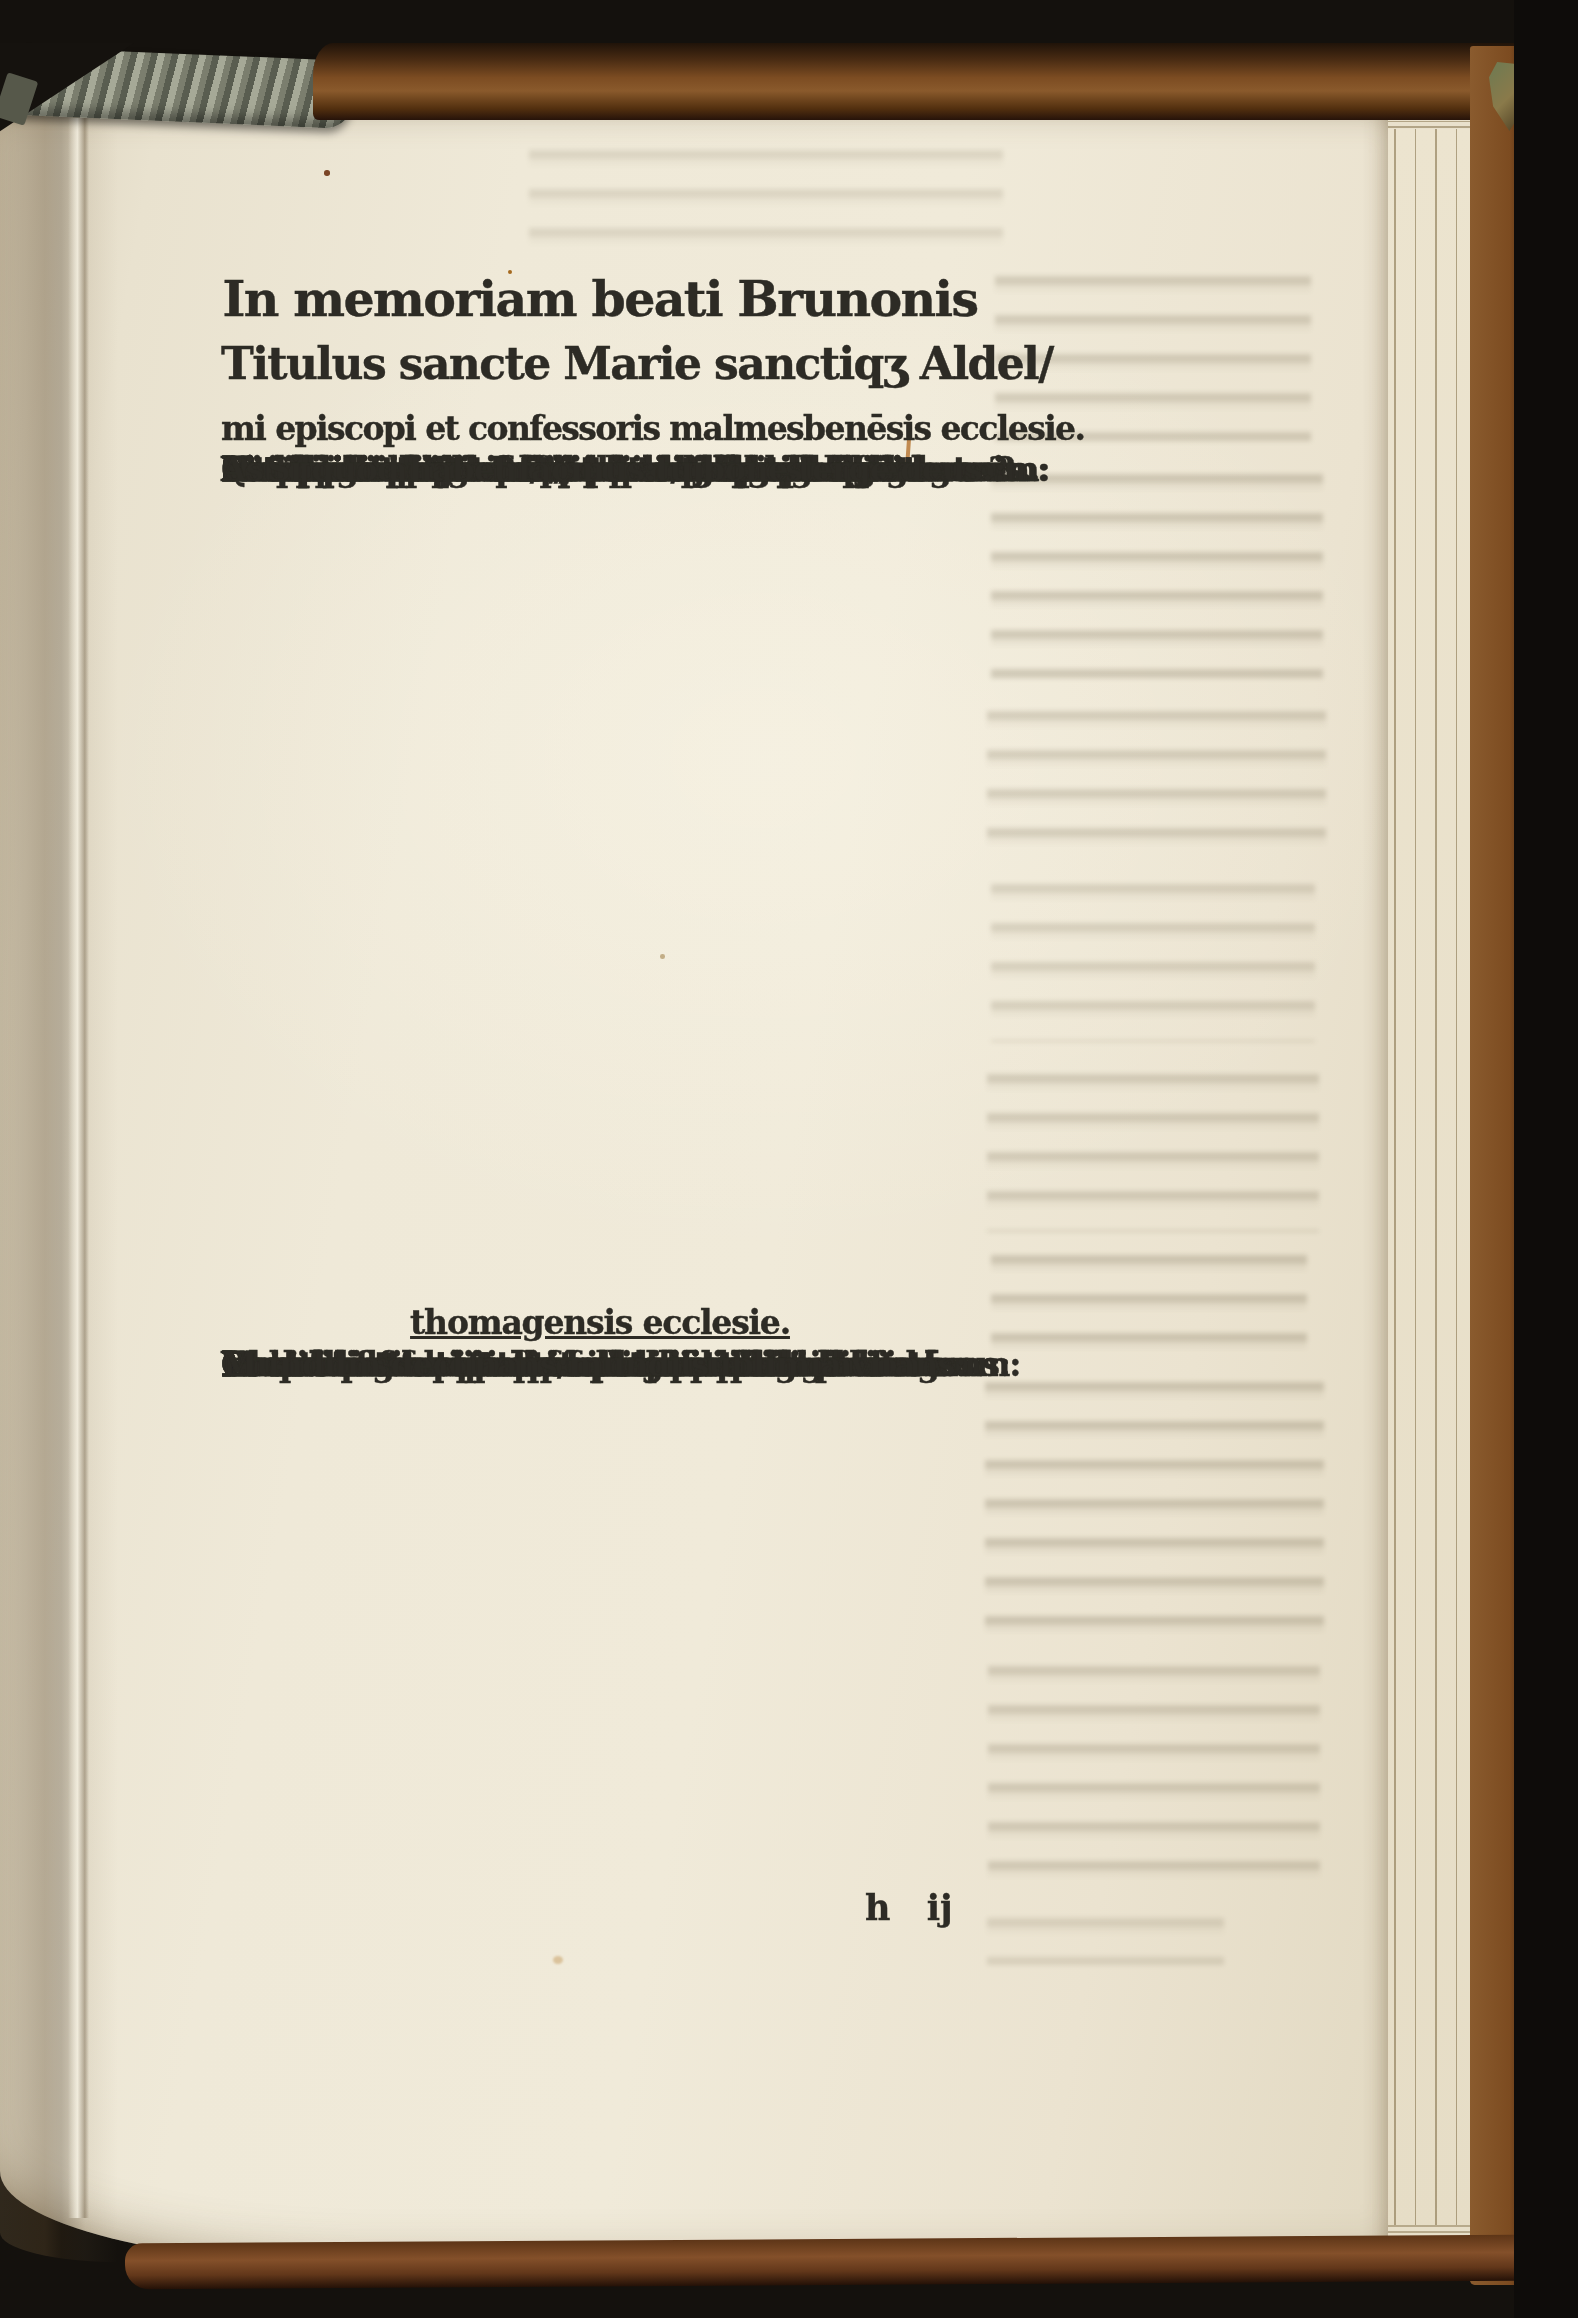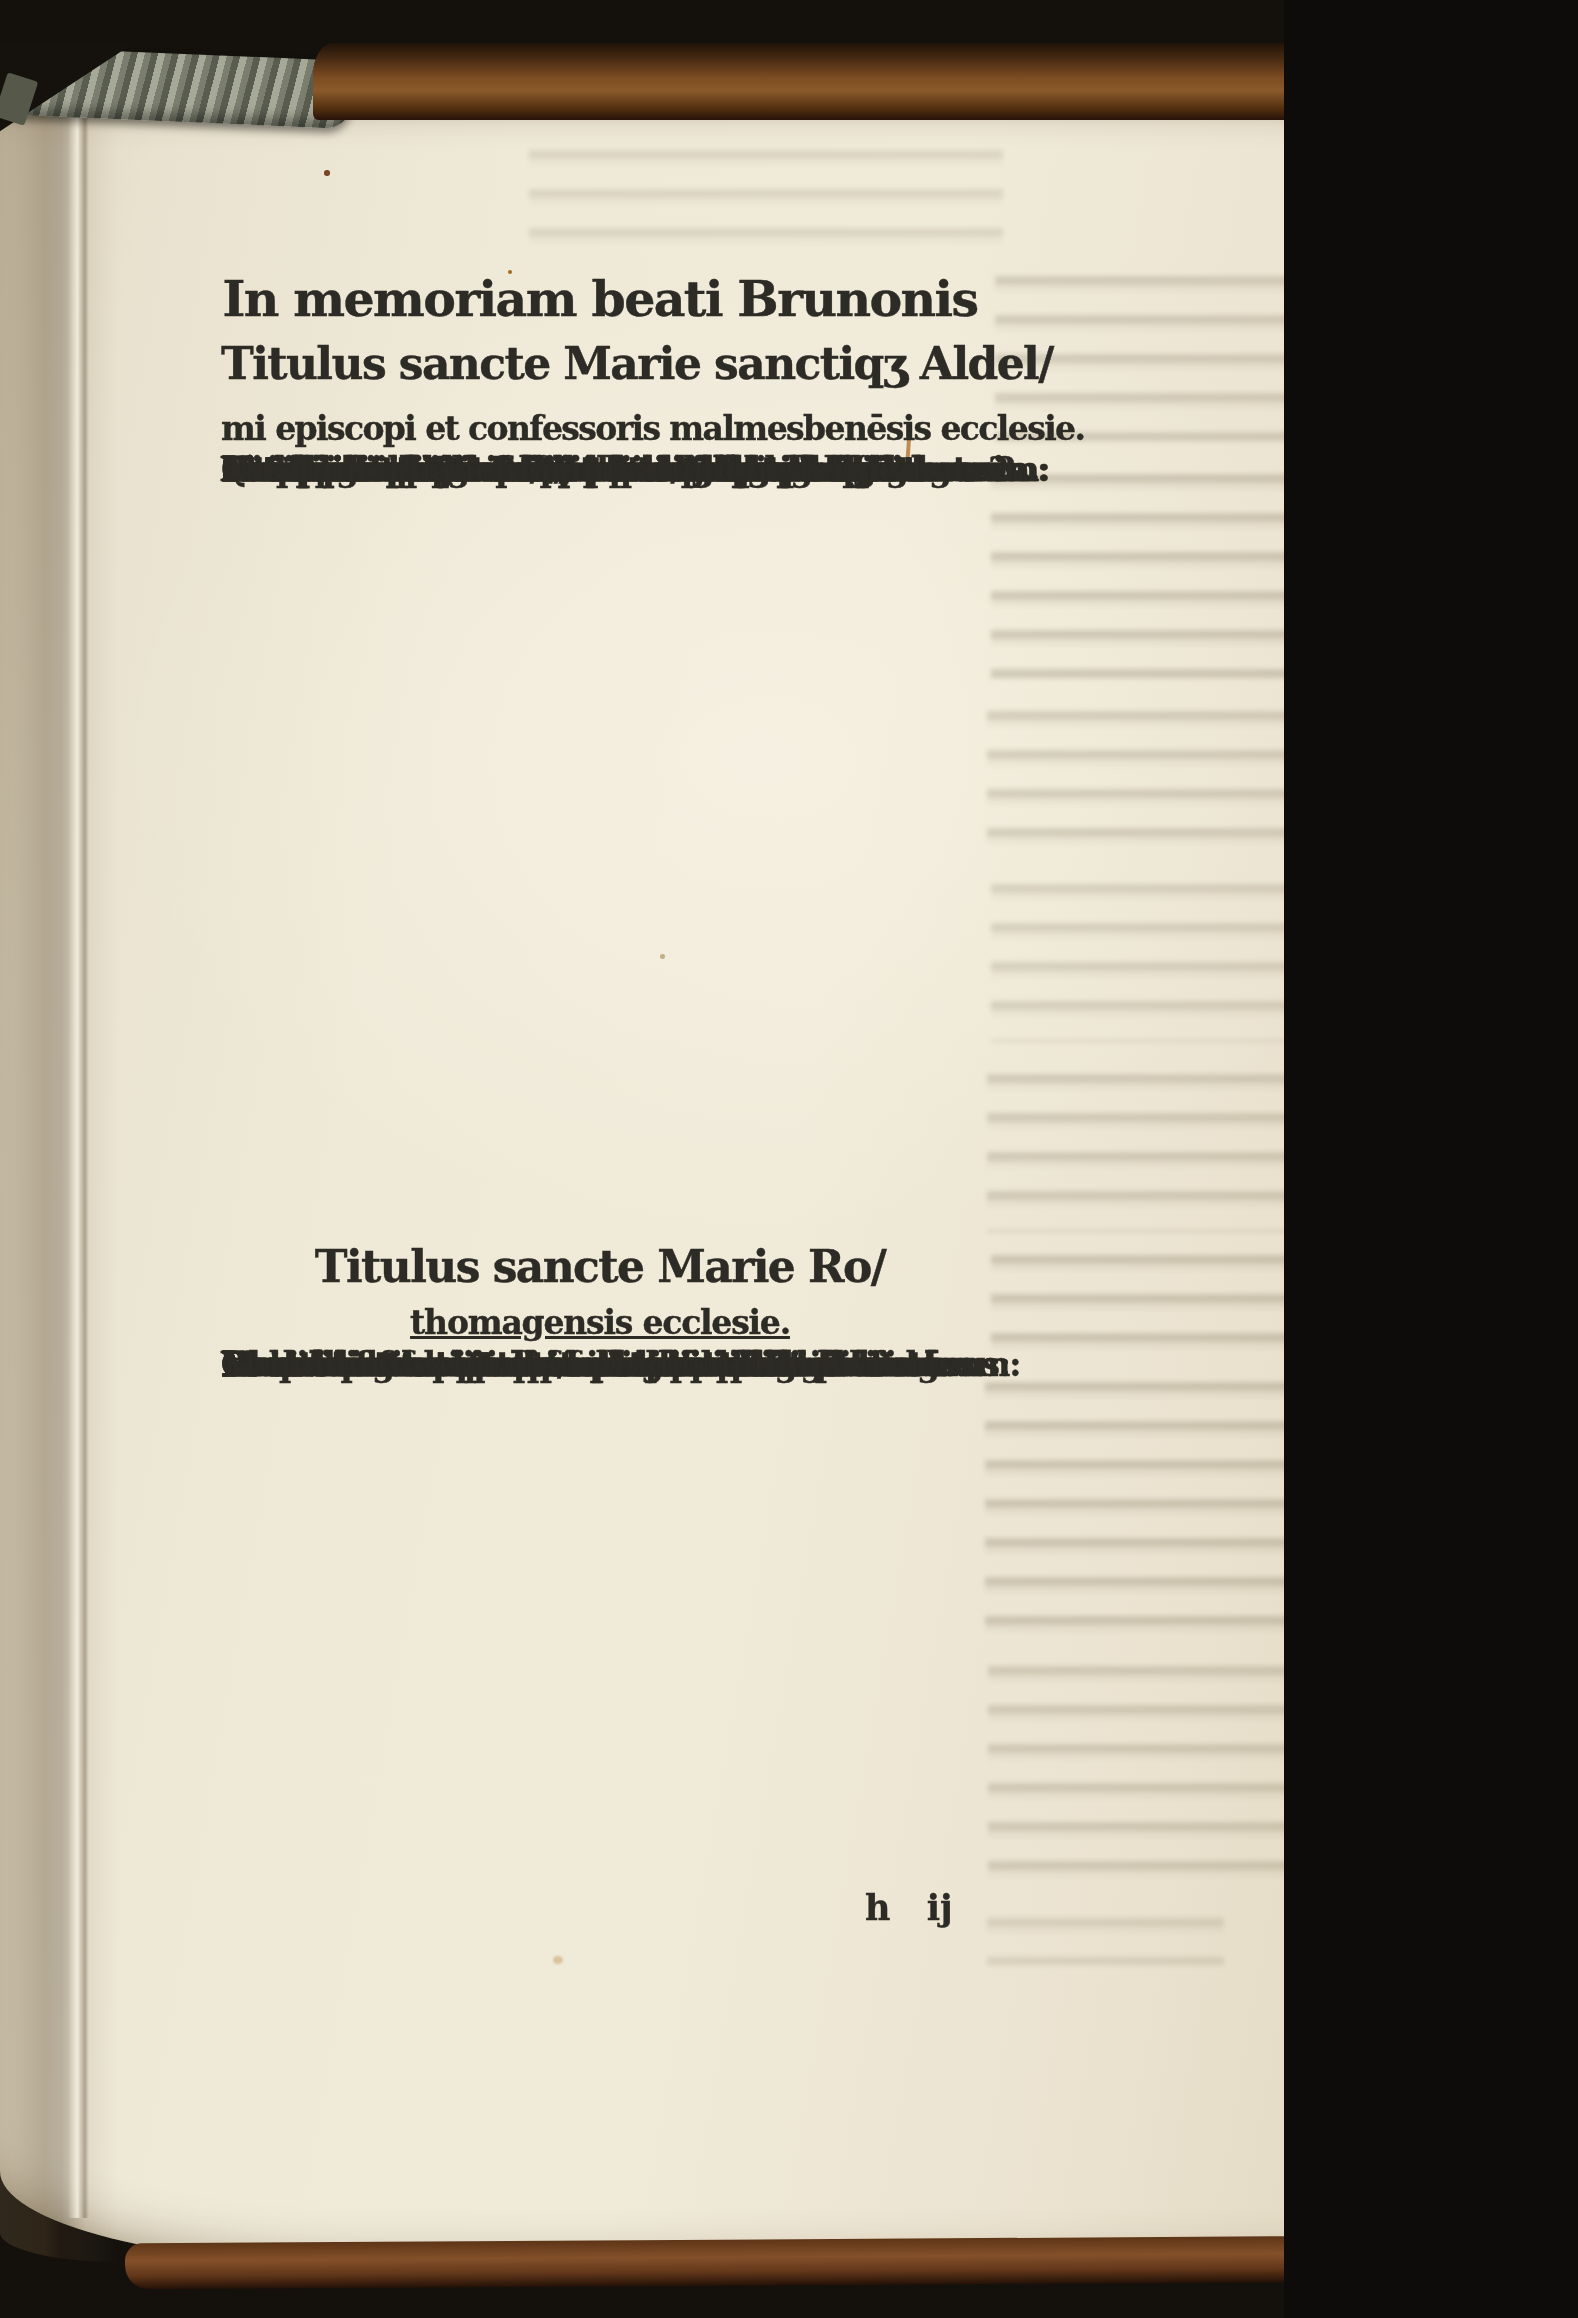--- a/index.html
+++ b/index.html
@@ -1,16 +1,16 @@
 <!DOCTYPE html>
 <html style="font-size:12.6px"><head>
 <meta charset="utf-8">
 <style>
   html,body{margin:0;padding:0;background:#0e0c0a;}
-  #stage{position:relative;width:1284px;height:2319px;background:#14110d;overflow:hidden;
+  #stage{position:relative;width:1514px;height:2319px;background:#14110d;overflow:hidden;
          font-family:"DejaVu Serif", serif;}
   #stage *{position:absolute;box-sizing:border-box;}
 
   
   .page-main{left:0;top:112px;width:1388px;height:2154px;
     background:
       radial-gradient(947px 711px at 55% 30%, rgba(255,252,240,.35), rgba(255,252,240,0) 70%),
       linear-gradient(100deg,#ddd4bf 0%,#e9e2cf 9%,#efe9d8 30%,#f0ead9 55%,#ebe3d0 80%,#e2d9c2 100%);
     border-radius:2.4px 6.3px 4.7px 379px / 2.4px 6.3px 4.7px 95px;
     box-shadow: inset -12.6px 0 20.5px -9.5px rgba(100,78,45,.35),
@@ -144,21 +144,20 @@
       <span class="ln">Est tamen hoc solum cunctis prestantius vnum:</span>
       <span class="ln">Si quā sit magnum/iuuat hoc addiscere lucrum:</span>
       <span class="ln">Sat dicam breuiter:paucisqʒ docebo patenter.</span>
       <span class="ln">Suscepit christum solamen dulce laborum.</span>
       <span class="ln">Quid pdest igitur:quod nos sibi versificamur?</span>
       <span class="ln">Sed puto peccaminis:si dico deus miserere.</span>
       <span class="ln">Ast quoniam nemo peccaminis est sine neuo:</span>
       <span class="ln indent">Si quod habet facinus:tu bone terge deus.</span>
     </div>
 
-  <div class="ink h-sub2a">Titulus sancte Marie Ro/</div>
   <div class="ink h-sub2b">thomagensis ecclesie.</div>
 
   <div id="stanza2" class="ink poem">
 
   <span class="ln">Ecclesie sancte totius lugeat ordo:</span>
       <span class="ln">Humani generis flens irreparabile damnū:</span>
       <span class="ln">Mundo decessit mundani victor honoris:</span>
       <span class="ln">Bruno pater sancte fundatur relligionis.</span>
       <span class="ln">Cuius tanta piam vitam cōmendat honestas:</span>
       <span class="ln">Vt sit eum cuiquā non equiparare potestas.</span>

